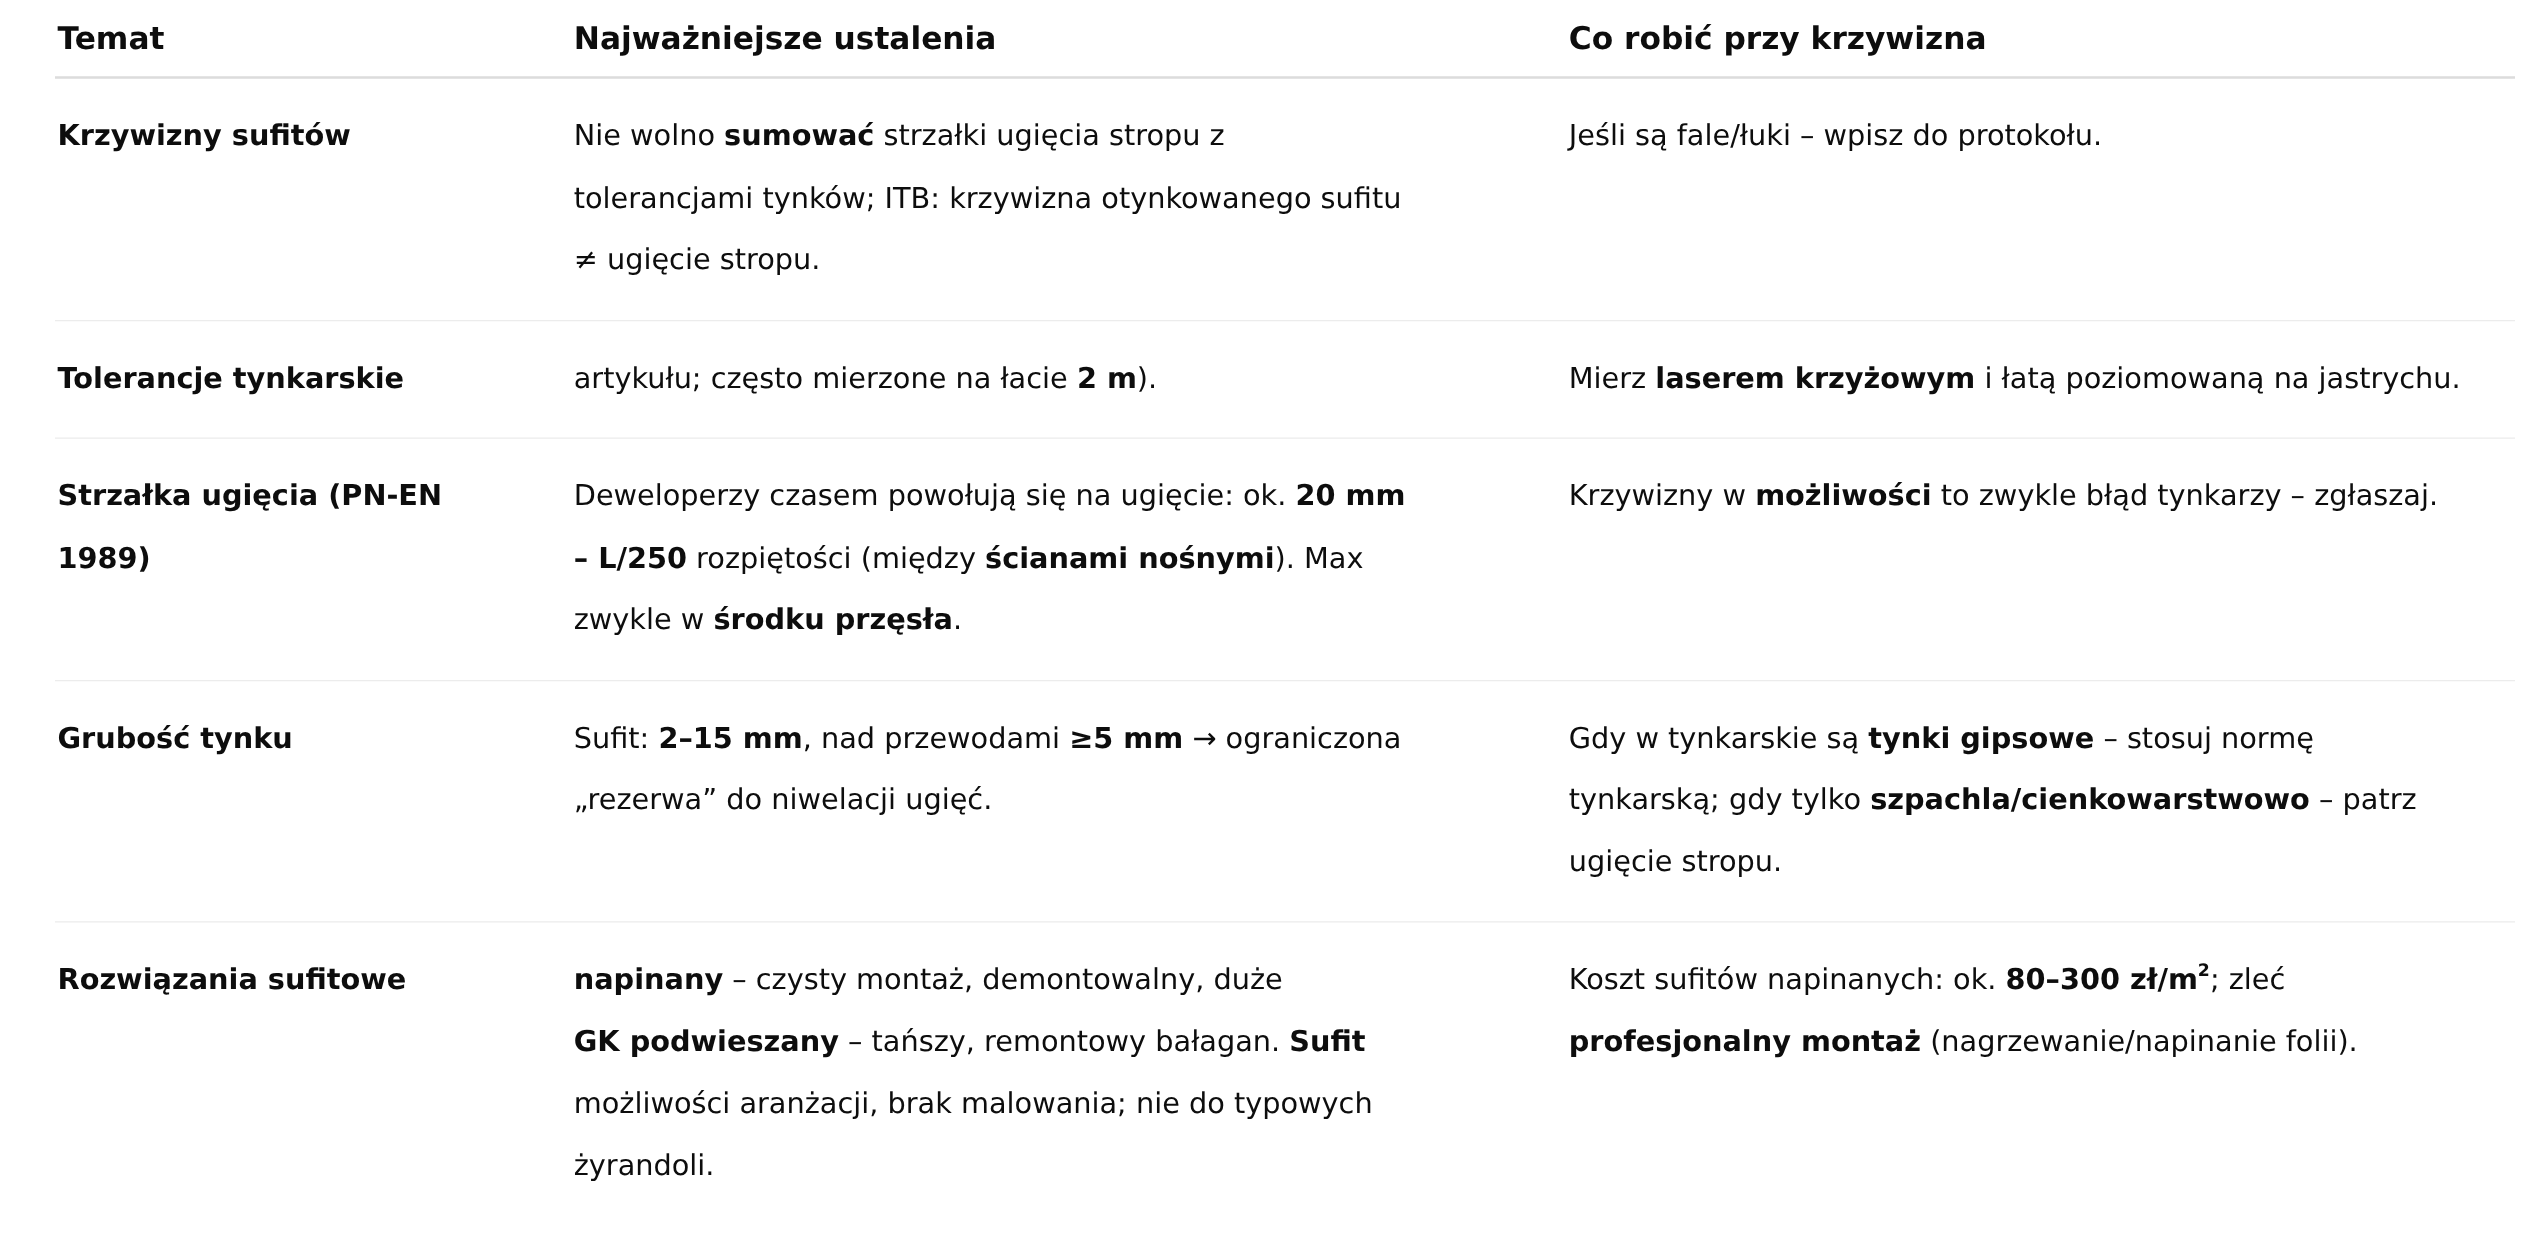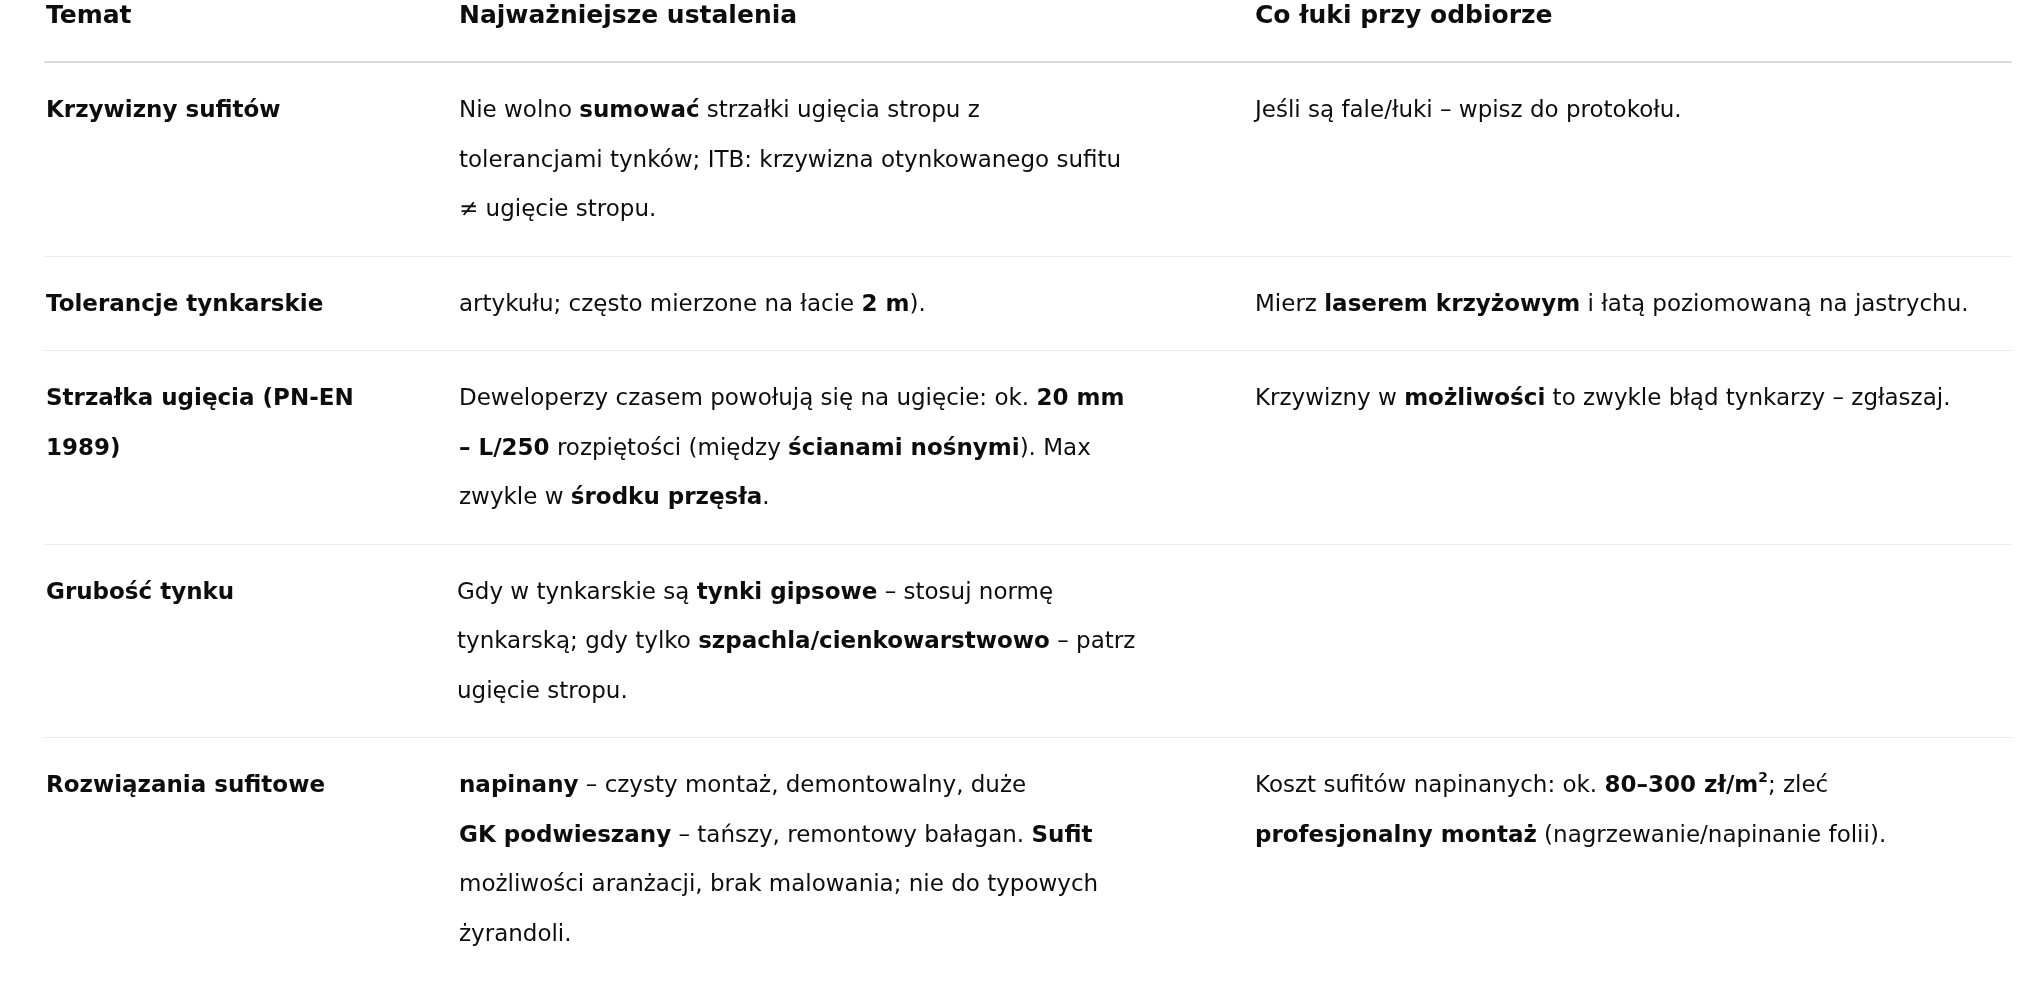--- a/index.html
+++ b/index.html
@@ -20,20 +20,21 @@
     top: 0;
     width: 1968px;
   }
   .row {
     display: flex;
     border-bottom: 1px solid #ececec;
   }
   .row.header {
     border-bottom: 2px solid #dcdcdc;
     height: 61px;
+    align-items: center;
   }
   .row.body-row {
     padding: 22px 0 22px 0;
   }
   .row.last {
     border-bottom: none;
   }
   .cell {
     box-sizing: border-box;
     font-size: 23px;
@@ -53,21 +54,21 @@
   .b { font-weight: bold; }
   sup { font-size: 0.6em; line-height: 0; vertical-align: 0.75em; }
 </style>
 </head>
 <body>
 
 <div class="table">
   <div class="row header">
     <div class="cell c1 th">Temat</div>
     <div class="cell c2 th">Najważniejsze ustalenia</div>
-    <div class="cell c3 th">Co łuki przy odbiorze</div>
+    <div class="cell c3 th">Co robić przy krzywizna</div>
   </div>
   <div id="table-body">
       <div class="row body-row">
         <div class="cell c1 topic">
           <span class="line">Krzywizny sufitów</span>
         </div>
         <div class="cell c2">
           <span class="line"><span>Nie wolno </span><span class="b">sumować</span><span> strzałki ugięcia stropu z</span></span>
           <span class="line"><span>tolerancjami tynków; ITB: krzywizna otynkowanego sufitu</span></span>
           <span class="line"><span>≠ ugięcie stropu.</span></span>
@@ -98,20 +99,24 @@
           <span class="line"><span>zwykle w </span><span class="b">środku przęsła</span><span>.</span></span>
         </div>
         <div class="cell c3">
           <span class="line"><span>Krzywizny w </span><span class="b">możliwości</span><span> to zwykle błąd tynkarzy – zgłaszaj.</span></span>
         </div>
       </div>
       <div class="row body-row">
         <div class="cell c1 topic">
           <span class="line">Grubość tynku</span>
         </div>
+        <div class="cell c2">
+          <span class="line"><span>Sufit: </span><span class="b">2–15 mm</span><span>, nad przewodami </span><span class="b">≥5 mm</span><span> → ograniczona</span></span>
+          <span class="line"><span>„rezerwa” do niwelacji ugięć.</span></span>
+        </div>
         <div class="cell c3">
           <span class="line"><span>Gdy w tynkarskie są </span><span class="b">tynki gipsowe</span><span> – stosuj normę</span></span>
           <span class="line"><span>tynkarską; gdy tylko </span><span class="b">szpachla/cienkowarstwowo</span><span> – patrz</span></span>
           <span class="line"><span>ugięcie stropu.</span></span>
         </div>
       </div>
       <div class="row body-row last">
         <div class="cell c1 topic">
           <span class="line">Rozwiązania sufitowe</span>
         </div>

